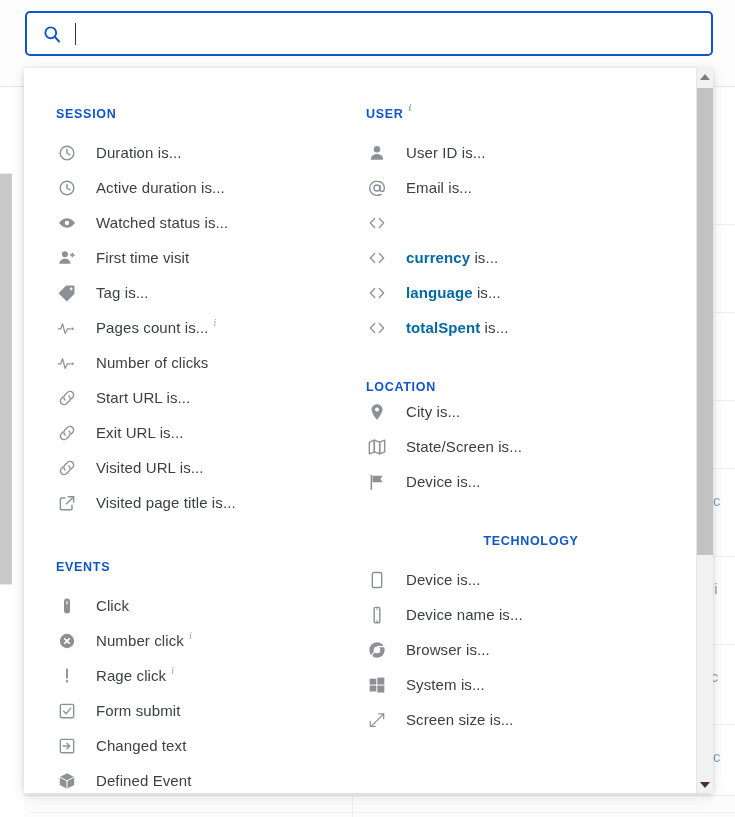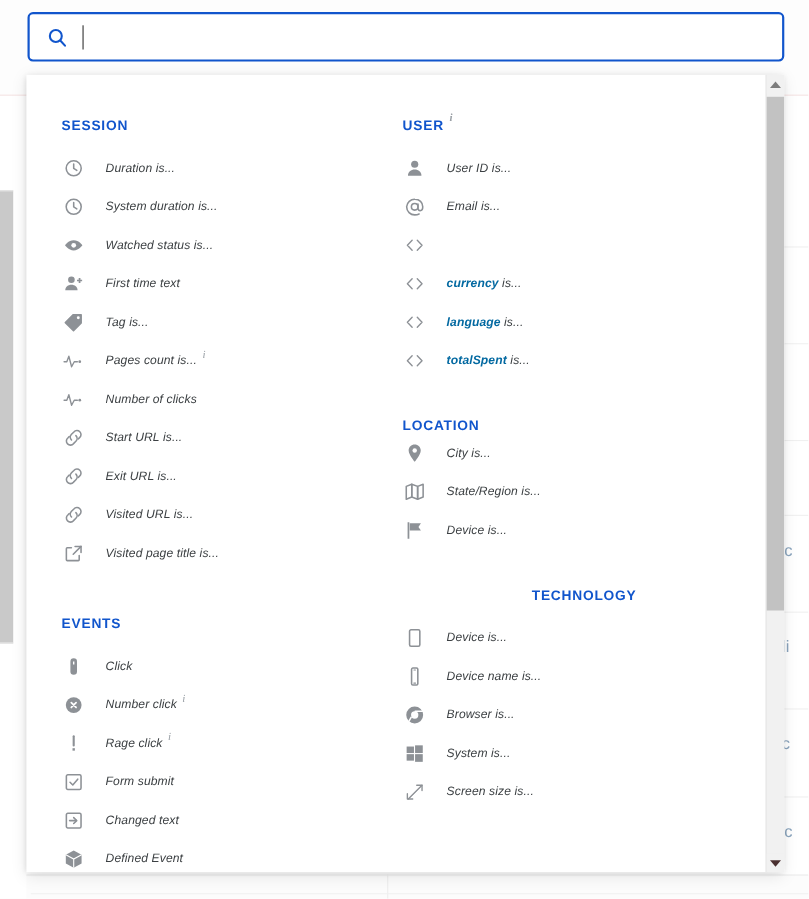--- a/index.html
+++ b/index.html
@@ -185,25 +185,24 @@
   .opt-icon {
     width: 22px;
     flex: 0 0 22px;
     display: flex;
     align-items: center;
     justify-content: center;
     color: #8d9196;
     margin-right: 18px;
   }
   .opt-label {
-    font-size: 11px;
+    font-size: 15px;
     color: #3c4043;
     white-space: nowrap;
     letter-spacing: .1px;
-    font-style: italic;
   }
   .opt-label b { font-weight: bold; color: #0369a1; }
   .info-sup {
     font-size: 10px;
     color: #9aa0a6;
     font-style: italic;
     font-family: "Liberation Serif", serif;
     position: relative;
     top: -5px;
     margin-left: 5px;
@@ -299,40 +298,40 @@
             </span>
             <span class="opt-label">Duration is...</span>
           </div>
           <div class="opt">
             <span class="opt-icon">
               <svg width="20" height="20" viewBox="0 0 24 24" fill="none" stroke="currentColor" stroke-width="1.7" stroke-linecap="round" stroke-linejoin="round">
                 <circle cx="12" cy="12" r="8.2"></circle>
                 <path d="M12 7.4V12l3.4 2.2"></path>
               </svg>
             </span>
-            <span class="opt-label">System duration is...</span>
+            <span class="opt-label">Active duration is...</span>
           </div>
           <div class="opt">
             <span class="opt-icon">
               <svg width="20" height="20" viewBox="0 0 24 24" fill="none">
                 <path d="M2.5 12s3.6-5.6 9.5-5.6S21.5 12 21.5 12s-3.6 5.6-9.5 5.6S2.5 12 2.5 12z" fill="currentColor" stroke="none"></path>
                 <circle cx="12" cy="12" r="2.6" fill="#fff" stroke="none"></circle>
               </svg>
             </span>
             <span class="opt-label">Watched status is...</span>
           </div>
           <div class="opt">
             <span class="opt-icon">
               <svg width="20" height="20" viewBox="0 0 24 24" fill="none" stroke="none">
                 <circle cx="9.5" cy="7.5" r="3.6" fill="currentColor" stroke="none"></circle>
                 <path d="M2.8 19c0-3.6 3-6 6.7-6s6.7 2.4 6.7 6z" fill="currentColor" stroke="none"></path>
                 <path d="M18.4 5.6v5.6M15.6 8.4h5.6" stroke="currentColor" stroke-width="1.9"></path>
               </svg>
             </span>
-            <span class="opt-label">First time text</span>
+            <span class="opt-label">First time visit</span>
           </div>
           <div class="opt">
             <span class="opt-icon">
               <svg width="20" height="20" viewBox="0 0 24 24" fill="none">
                 <path d="M11.3 3H20.2c.5 0 .8.4.8.8v8.9c0 .2-.1.4-.2.6l-8.4 8.4a.8.8 0 01-1.2 0L2.3 13a.8.8 0 010-1.2l8.4-8.5c.2-.2.4-.3.6-.3z" fill="currentColor" stroke="none"></path>
                 <circle cx="17" cy="7" r="1.6" fill="#fff" stroke="none"></circle>
               </svg>
             </span>
             <span class="opt-label">Tag is...</span>
           </div>
@@ -520,21 +519,21 @@
             <span class="opt-label">City is...</span>
           </div>
           <div class="opt">
             <span class="opt-icon">
               <svg width="20" height="20" viewBox="0 0 24 24" fill="none" stroke="currentColor" stroke-width="1.7" stroke-linecap="round" stroke-linejoin="round">
                 <path d="M2.8 6.2l6-2.4v14l-6 2.4z"></path>
                 <path d="M8.8 3.8l6.4 2.4v14L8.8 17.8z"></path>
                 <path d="M15.2 6.2l6-2.4v14l-6 2.4z"></path>
               </svg>
             </span>
-            <span class="opt-label">State/Region is...</span>
+            <span class="opt-label">State/Screen is...</span>
           </div>
           <div class="opt">
             <span class="opt-icon">
               <svg width="20" height="20" viewBox="0 0 24 24" fill="none" stroke="currentColor">
                 <path d="M5.2 3.4v18" stroke-width="1.9"></path>
                 <path d="M6.6 4.4h12.2l-2.7 4 2.7 4H6.6z" fill="currentColor" stroke="none"></path>
               </svg>
             </span>
             <span class="opt-label">Device is...</span>
           </div>

